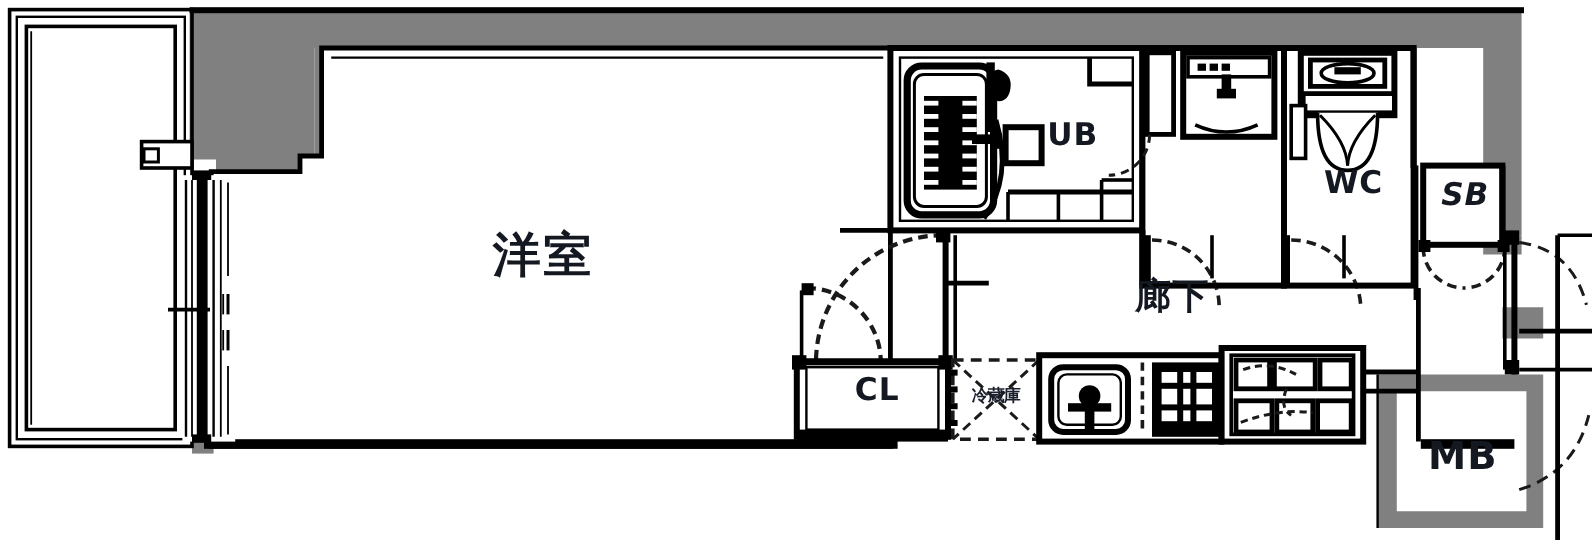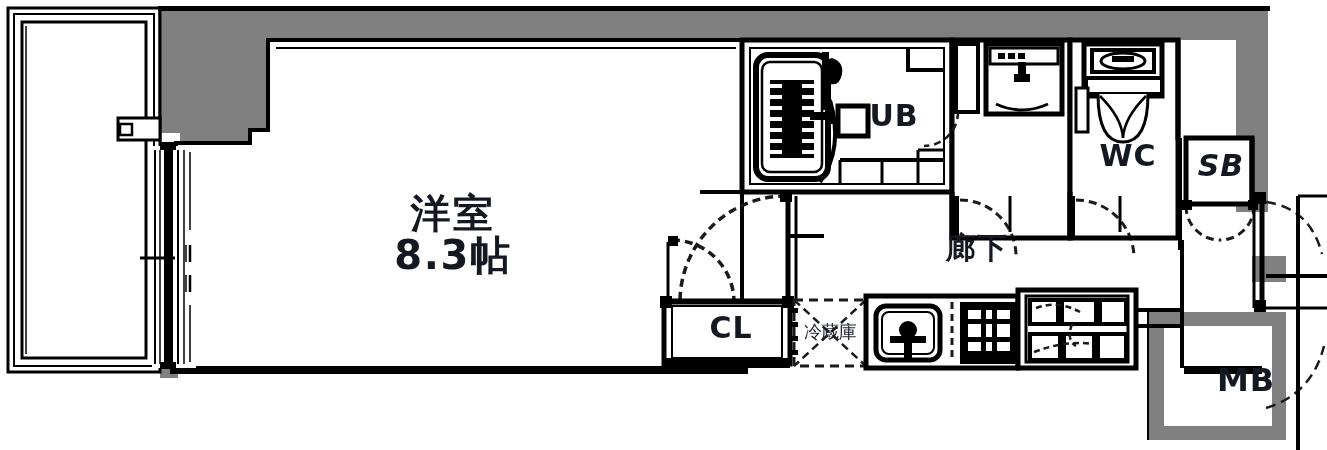--- a/index.html
+++ b/index.html
@@ -40,27 +40,27 @@
   .label-main .line2 {
     display: block;
     font-size: 40px;
     letter-spacing: 0.04em;
   }
   .label-jp {
     font-size: 30px;
     letter-spacing: 0.04em;
   }
   .label-latin {
-    font-size: 30px;
+    font-size: 26px;
     font-weight: 700;
     letter-spacing: 0.03em;
   }
   .label-small-jp {
-    font-size: 18px;
-    font-weight: 400;
+    font-size: 14px;
+    font-weight: 700;
     letter-spacing: -0.04em;
     color: #1a1f2b;
   }
 </style>
 </head>
 <body>
 
 <div id="plan-root">
 
   <svg id="plan-svg" viewBox="0 0 1327 450">
@@ -341,31 +341,30 @@
       <line x1="1178" y1="40" x2="1178" y2="140" stroke="#000000" stroke-width="5"></line>
       <line x1="1252" y1="138" x2="1252" y2="204" stroke="#000000" stroke-width="5"></line>
       <rect x="1184" y="366" width="78" height="8" fill="#000000"></rect>
       <line x1="1148" y1="312" x2="1148" y2="440" stroke="#000000" stroke-width="2"></line>
     </g>
 
   </svg>
 
   <div class="room-label label-main" style="left:368px; top:192px; width:170px;">
     <span>洋室</span>
-    <span class="line2">8.3帖</span>
   </div>
 
   <div class="room-label label-latin" style="left:864px; top:100px; width:60px;">UB</div>
 
 
   <div class="room-label label-latin" style="left:1098px; top:140px; width:60px;">WC</div>
 
   <div class="room-label label-latin" style="left:1194px; top:150px; width:54px;font-style:italic;">SB</div>
 
-  <div class="room-label label-latin" style="left:1188px; top:364px; width:62px; font-size:32px;margin-left:27px;">MB</div>
+  <div class="room-label label-latin" style="left:1188px; top:364px; width:62px; font-size:32px;">MB</div>
 
   <div class="room-label label-jp" style="left:940px; top:232px; width:74px;">廊下</div>
 
   <div class="room-label label-latin" style="left:704px; top:312px; width:54px;">CL</div>
 
   <div class="room-label label-small-jp" style="left:798px; top:323px; width:64px;">冷蔵庫</div>
 
 </div>
 
 </body></html>

